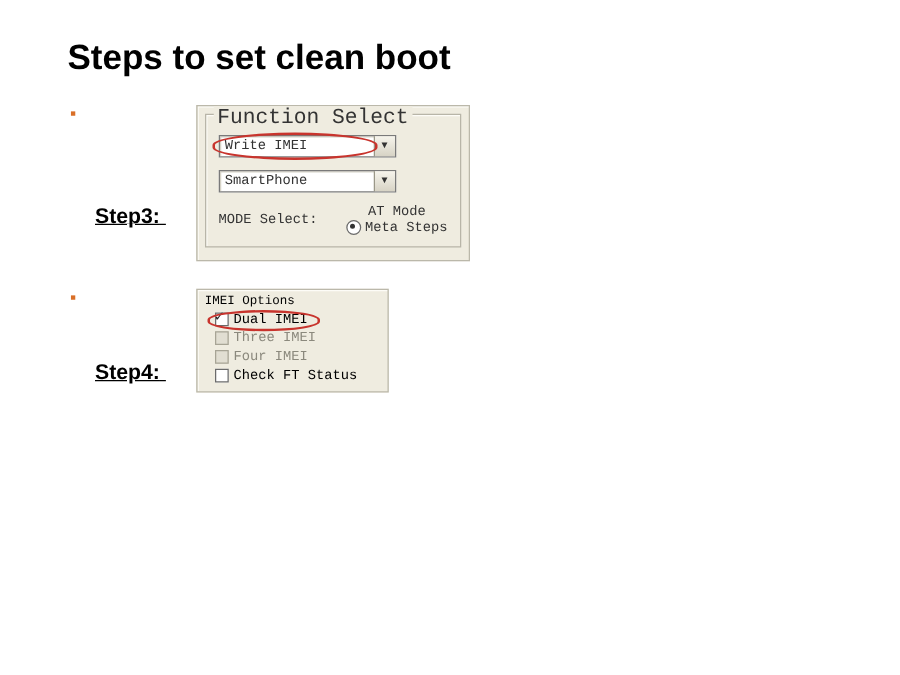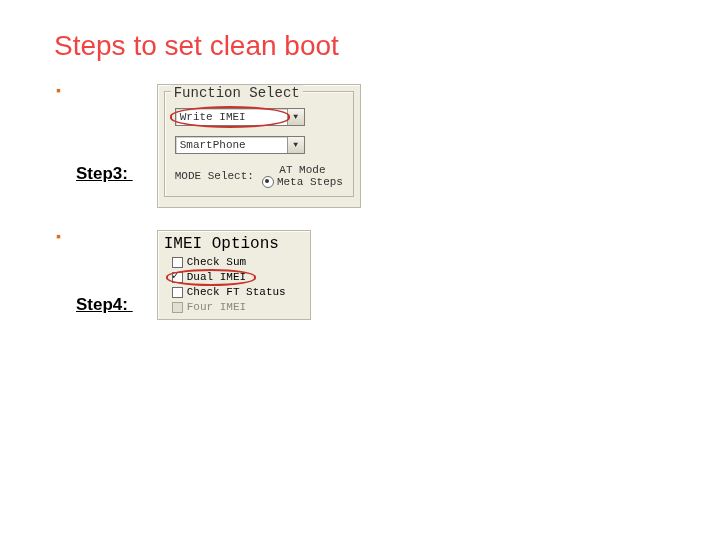--- a/index.html
+++ b/index.html
@@ -8,23 +8,23 @@
     font-family: Arial, sans-serif;
     font-size: 17px;
     color: #000;
     background: #fff;
     width: 720px;
     height: 540px;
     box-sizing: border-box;
   }
   h1 {
     font-size: 28px;
-    font-weight: normal;
+    font-weight: bold;
     margin: 0 0 18px 0;
-    color: #ef4444;
+    color: #000000;
   }
   .bullet-list {
     list-style: none;
     padding: 0;
     margin: 0;
     text-decoration: underline;
   }
   .bullet-list > li {
     position: relative;
     padding-left: 22px;
@@ -78,24 +78,24 @@
     position: relative;
     background: #efece0;
     box-shadow: inset 1px 1px 0 #fdfcf7;
   }
   .legend {
     position: absolute;
     top: -7px;
     left: 6px;
     background: #efece0;
     padding: 0 3px;
-    font-size: 14px;
+    font-size: 17px;
   }
   .combo {
-    width: 130px;
+    width: 142px;
     height: 18px;
     border: 1px solid #7a7a7a;
     background: #fff;
     margin-bottom: 10px;
     position: relative;
     font-size: 11px;
     line-height: 17px;
     padding-left: 4px;
     box-sizing: border-box;
     box-shadow: inset 1px 1px 0 #d6d3c7;
@@ -125,21 +125,21 @@
     right: 14px;
     top: -3px;
     bottom: -3px;
     pointer-events: none;
   }
   .mode-row {
     font-size: 11px;
     margin-top: 4px;
     display: flex;
     align-items: center;
-    gap: 8px;
+    gap: 23px;
   }
   .mode-right {
     margin-left: auto;
     text-align: center;
   }
   .radio {
     display: inline-block;
     width: 10px;
     height: 10px;
     border-radius: 50%;
@@ -166,21 +166,21 @@
     border: 1px solid #bbb8aa;
     background: #efece0;
     font-family: "Courier New", monospace;
     font-size: 11px;
     padding: 4px 6px 4px 6px;
     display: inline-block;
     box-shadow: inset 1px 1px 0 #fdfcf7;
     min-width: 140px;
   }
   .opt-title {
-    font-size: 16px;
+    font-size: 10px;
     margin-bottom: 2px;
   }
   .opt-row {
     line-height: 15px;
     padding-left: 8px;
     white-space: nowrap;
   }
   .chk {
     display: inline-block;
     width: 11px;
@@ -255,20 +255,20 @@
       </div>
     </div>
   </li>
 
   <li>
     <span class="step-label">Step4:</span>
 
     <div class="opt-panel">
       <div class="opt-title">IMEI Options</div>
       <div id="imei-rows">
-          <div class="opt-row"><span class="chk"></span><span>Check Sum</span></div>
           <div class="opt-row circled2"><span class="chk checked"></span><span>Dual IMEI</span></div>
+          <div class="opt-row"><span class="chk disabled"></span><span class="disabled-text">Three IMEI</span></div>
+          <div class="opt-row"><span class="chk disabled"></span><span class="disabled-text">Four IMEI</span></div>
           <div class="opt-row"><span class="chk"></span><span>Check FT Status</span></div>
-          <div class="opt-row"><span class="chk disabled"></span><span class="disabled-text">Four IMEI</span></div>
         </div>
     </div>
   </li>
 </ul>
 
 </body></html>

